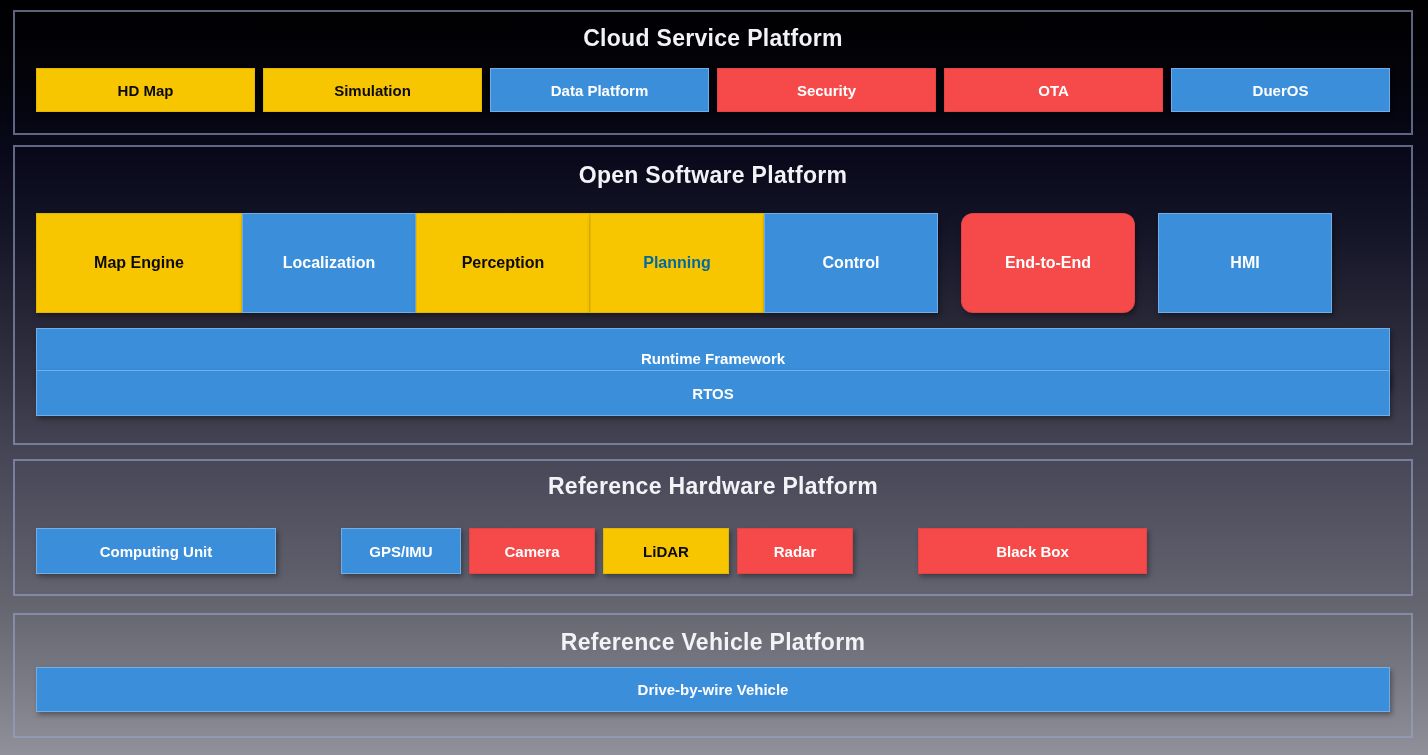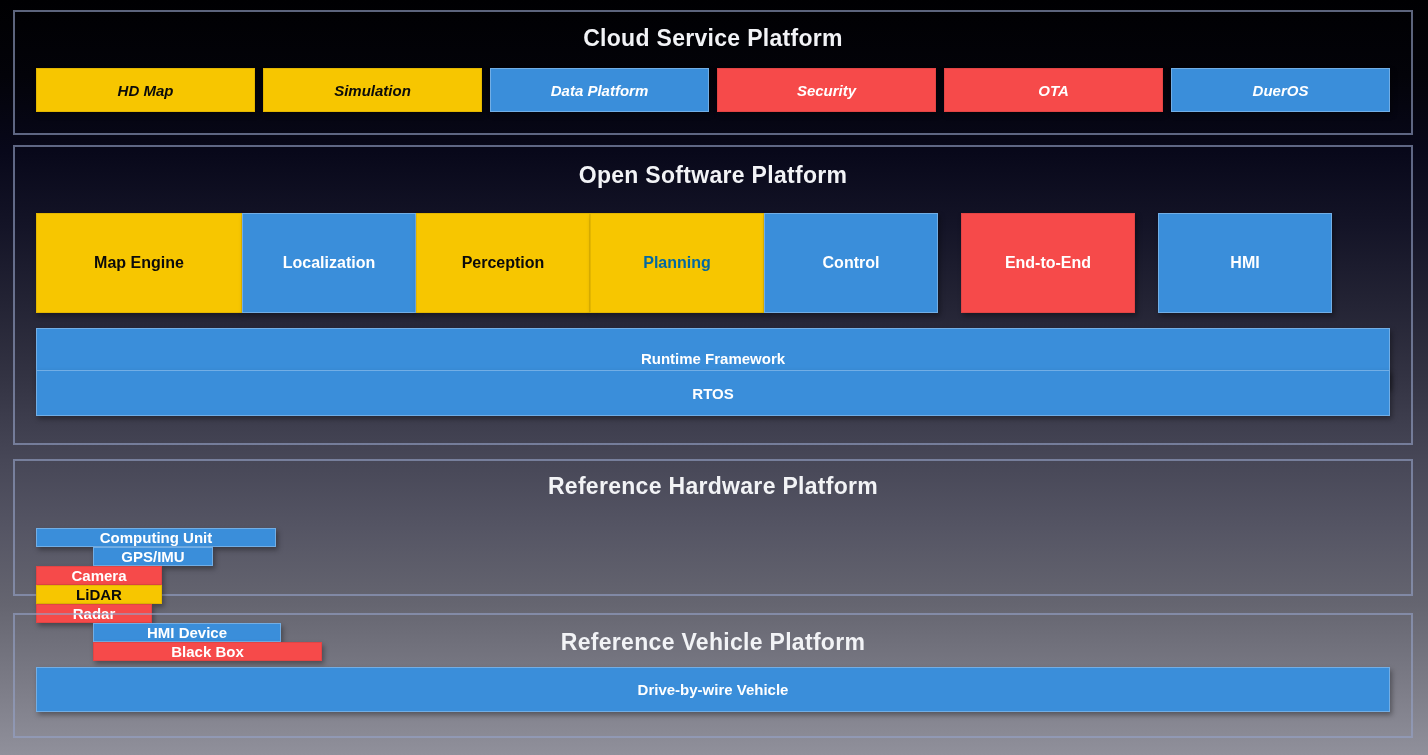--- a/index.html
+++ b/index.html
@@ -33,34 +33,34 @@
   .row{position:absolute;left:21px;right:21px;display:flex;align-items:stretch;}
   .box,.bar{
     display:flex;align-items:center;justify-content:center;
     font-weight:bold;font-size:15px;text-align:center;
     box-sizing:border-box;
     box-shadow:2px 3px 5px rgba(0,0,0,0.35);
   }
   .c-blue{border:1px solid rgba(170,205,240,0.5);}
   .c-yellow,.c-red{border:1px solid rgba(0,0,0,0.08);}
   
-  .row-s1{top:56px;height:44px;gap:8px;font-style:italic;}
+  .row-s1{top:56px;height:44px;gap:8px;}
   .row-s1 .box{flex:1;}
   
   .row-modules{top:66px;height:100px;column-gap:0;}
   .row-modules .box{font-size:16px;}
   .w-lg{width:206px;}
   .w-md{width:174px;}
   .gap-lg{margin-left:23px;}
   
   .bar{position:absolute;left:21px;right:21px;}
   .bar-runtime{top:181px;height:60px;}
   .bar-rtos{top:223px;height:46px;}
   
-  .row-hw{top:67px;height:46px;column-gap:8px;flex-direction:column;}
+  .row-hw{top:67px;height:46px;column-gap:8px;}
   .w-computing{width:240px;}
   .w-sensor{width:126px;}
   .w-radar{width:116px;}
   .w-gps{width:120px;}
   .w-hmidev{width:188px;}
   .w-blackbox{width:229px;}
   .gap-xl{margin-left:57px;}
   
   .bar-vehicle{top:52px;height:45px;}
 </style>
@@ -82,36 +82,35 @@
   </section>
 
   <section class="panel s2">
     <h2 class="title">Open Software Platform</h2>
     <div class="row row-modules">
       <div class="box c-yellow w-lg" style="background: rgb(247, 198, 0); color: rgb(11, 11, 11);">Map Engine</div>
       <div class="box c-blue   w-md" style="background: rgb(58, 142, 218); color: rgb(255, 255, 255);">Localization</div>
       <div class="box c-yellow w-md" style="background: rgb(247, 198, 0); color: rgb(11, 11, 11);">Perception</div>
       <div class="box c-yellow w-md" style="background: rgb(247, 198, 0); color: #0369a1;">Planning</div>
       <div class="box c-blue   w-md" style="background: rgb(58, 142, 218); color: rgb(255, 255, 255);">Control</div>
-      <div class="box c-red    w-md gap-lg" style="background: rgb(246, 74, 74); color: rgb(255, 255, 255);">End-to-End</div>
+      <div class="box c-red    w-md gap-lg" style="background: rgb(246, 74, 74); color: rgb(255, 255, 255); border-radius: 12px;">End-to-End</div>
       <div class="box c-blue   w-md gap-lg" style="background: rgb(58, 142, 218); color: rgb(255, 255, 255);">HMI</div>
     </div>
     <div class="bar bar-runtime c-blue" style="background: rgb(58, 142, 218); color: rgb(255, 255, 255);">Runtime Framework</div>
     <div class="bar bar-rtos    c-blue" style="background: rgb(58, 142, 218); color: rgb(255, 255, 255);">RTOS</div>
   </section>
 
   <section class="panel s3">
     <h2 class="title">Reference Hardware Platform</h2>
     <div class="row row-hw">
       <div class="box c-blue   w-computing" style="background: rgb(58, 142, 218); color: rgb(255, 255, 255);">Computing Unit</div>
       <div class="box c-blue   w-gps gap-xl" style="background: rgb(58, 142, 218); color: rgb(255, 255, 255);">GPS/IMU</div>
       <div class="box c-red    w-sensor" style="background: rgb(246, 74, 74); color: rgb(255, 255, 255);">Camera</div>
       <div class="box c-yellow w-sensor" style="background: rgb(247, 198, 0); color: rgb(11, 11, 11);">LiDAR</div>
       <div class="box c-red    w-radar" style="background: rgb(246, 74, 74); color: rgb(255, 255, 255);">Radar</div>
-      <div class="box c-blue   w-hmidev gap-xl" style="background: rgb(58, 142, 218); color: rgb(255, 255, 255);">HMI Device</div>
       <div class="box c-red    w-blackbox gap-xl" style="background: rgb(246, 74, 74); color: rgb(255, 255, 255);">Black Box</div>
     </div>
   </section>
 
   <section class="panel s4">
     <h2 class="title">Reference Vehicle Platform</h2>
     <div class="bar bar-vehicle c-blue" style="background: rgb(58, 142, 218); color: rgb(255, 255, 255);">Drive-by-wire Vehicle</div>
   </section>
 
 </div>

